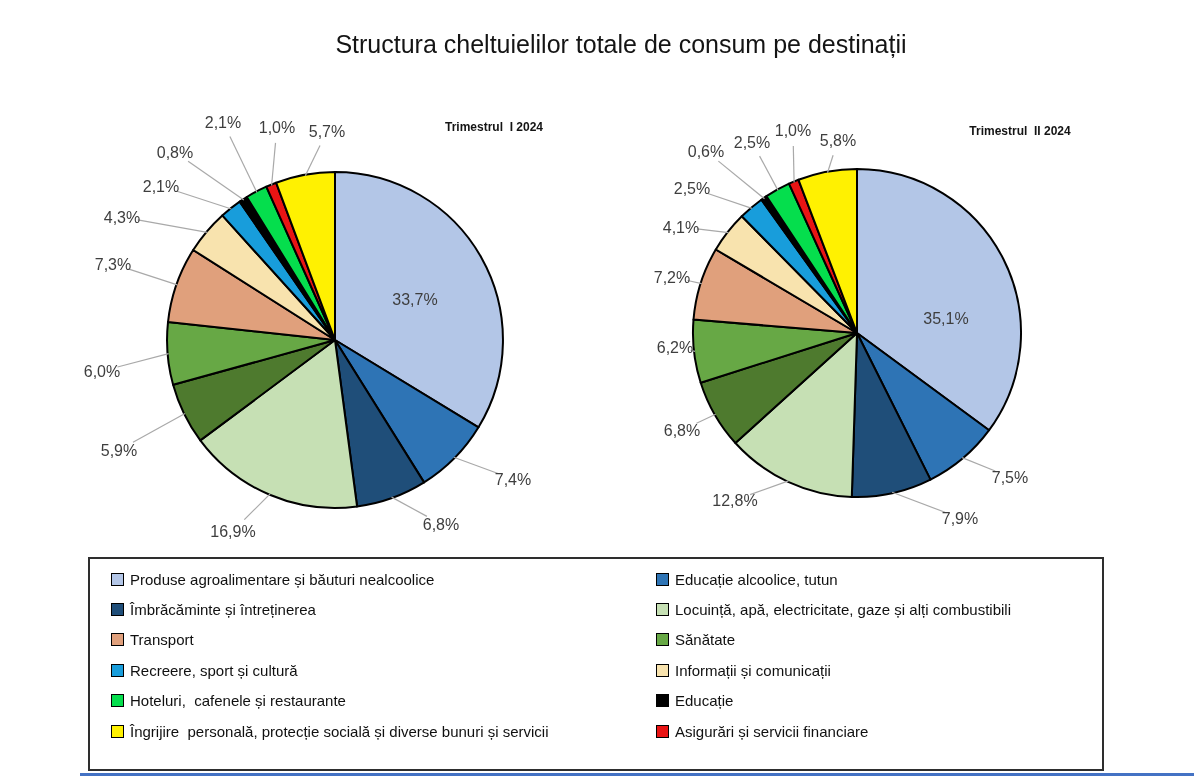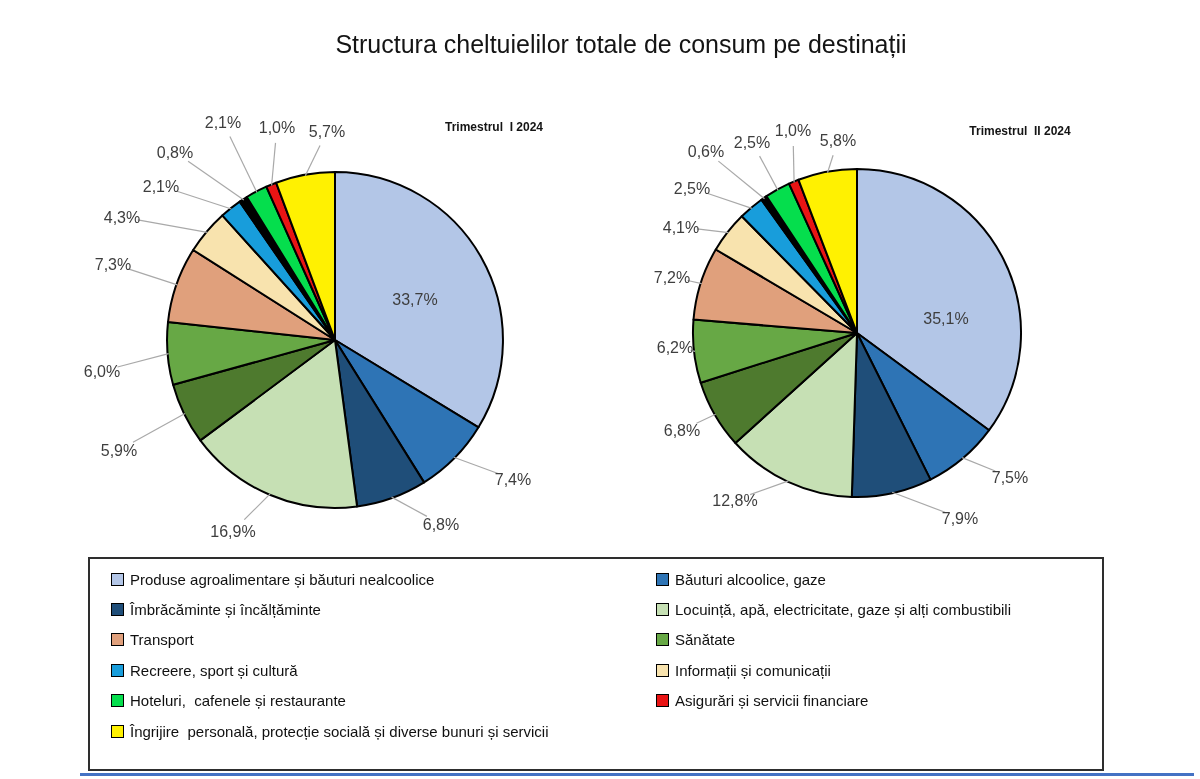--- a/index.html
+++ b/index.html
@@ -126,21 +126,21 @@
   <div id="pie-title-2" class="pie-title">Trimestrul  II 2024</div>
 
   <div class="legend">
     <div id="legend-col-1" class="legend-col">
         <div class="legend-item">
           <span class="swatch" style="background: rgb(179, 198, 231);"></span>
           <span class="legend-label">Produse agroalimentare și băuturi nealcoolice</span>
         </div>
         <div class="legend-item">
           <span class="swatch" style="background: rgb(31, 78, 121);"></span>
-          <span class="legend-label">Îmbrăcăminte și încălțăminte</span>
+          <span class="legend-label">Îmbrăcăminte și întreținerea</span>
         </div>
         <div class="legend-item">
           <span class="swatch" style="background: rgb(224, 160, 124);"></span>
           <span class="legend-label">Transport</span>
         </div>
         <div class="legend-item">
           <span class="swatch" style="background: rgb(24, 157, 219);"></span>
           <span class="legend-label">Recreere, sport și cultură</span>
         </div>
         <div class="legend-item">
@@ -148,35 +148,39 @@
           <span class="legend-label">Hoteluri,  cafenele și restaurante</span>
         </div>
         <div class="legend-item">
           <span class="swatch" style="background: rgb(255, 241, 1);"></span>
           <span class="legend-label">Îngrijire  personală, protecție socială și diverse bunuri și servicii</span>
         </div>
       </div>
     <div id="legend-col-2" class="legend-col">
         <div class="legend-item">
           <span class="swatch" style="background: rgb(46, 116, 181);"></span>
-          <span class="legend-label">Băuturi alcoolice, gaze</span>
+          <span class="legend-label">Educație alcoolice, tutun</span>
         </div>
         <div class="legend-item">
           <span class="swatch" style="background: rgb(198, 224, 180);"></span>
           <span class="legend-label">Locuință, apă, electricitate, gaze și alți combustibili</span>
         </div>
         <div class="legend-item">
           <span class="swatch" style="background: rgb(103, 168, 69);"></span>
           <span class="legend-label">Sănătate</span>
         </div>
         <div class="legend-item">
           <span class="swatch" style="background: rgb(248, 227, 174);"></span>
           <span class="legend-label">Informații și comunicații</span>
         </div>
         <div class="legend-item">
+          <span class="swatch" style="background: rgb(0, 0, 0);"></span>
+          <span class="legend-label">Educație</span>
+        </div>
+        <div class="legend-item">
           <span class="swatch" style="background: rgb(233, 20, 20);"></span>
           <span class="legend-label">Asigurări și servicii financiare</span>
         </div>
       </div>
   </div>
 
   <div class="bottom-line"></div>
 </div>
 
 </body></html>

